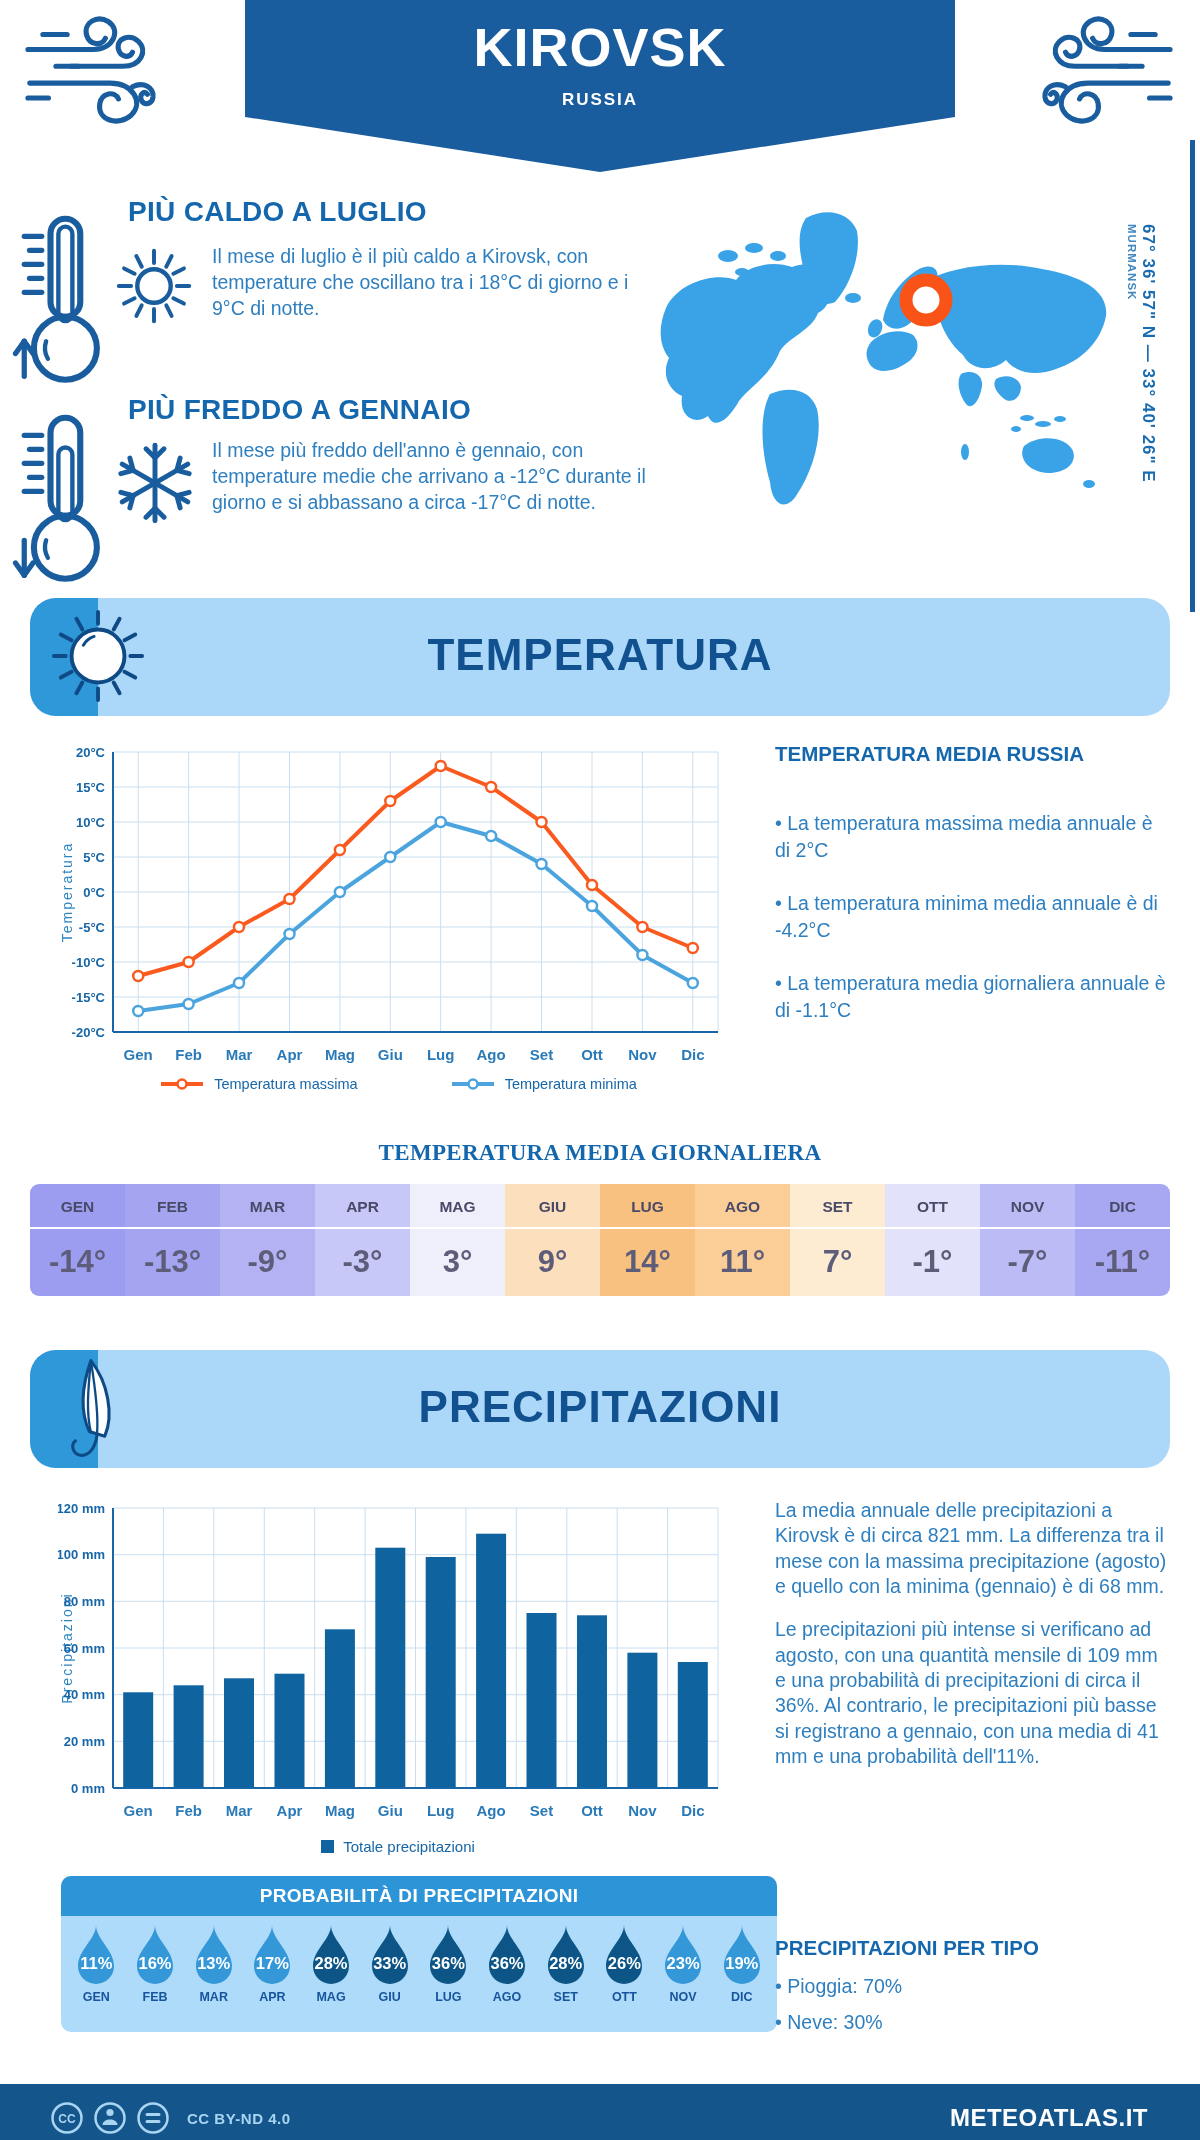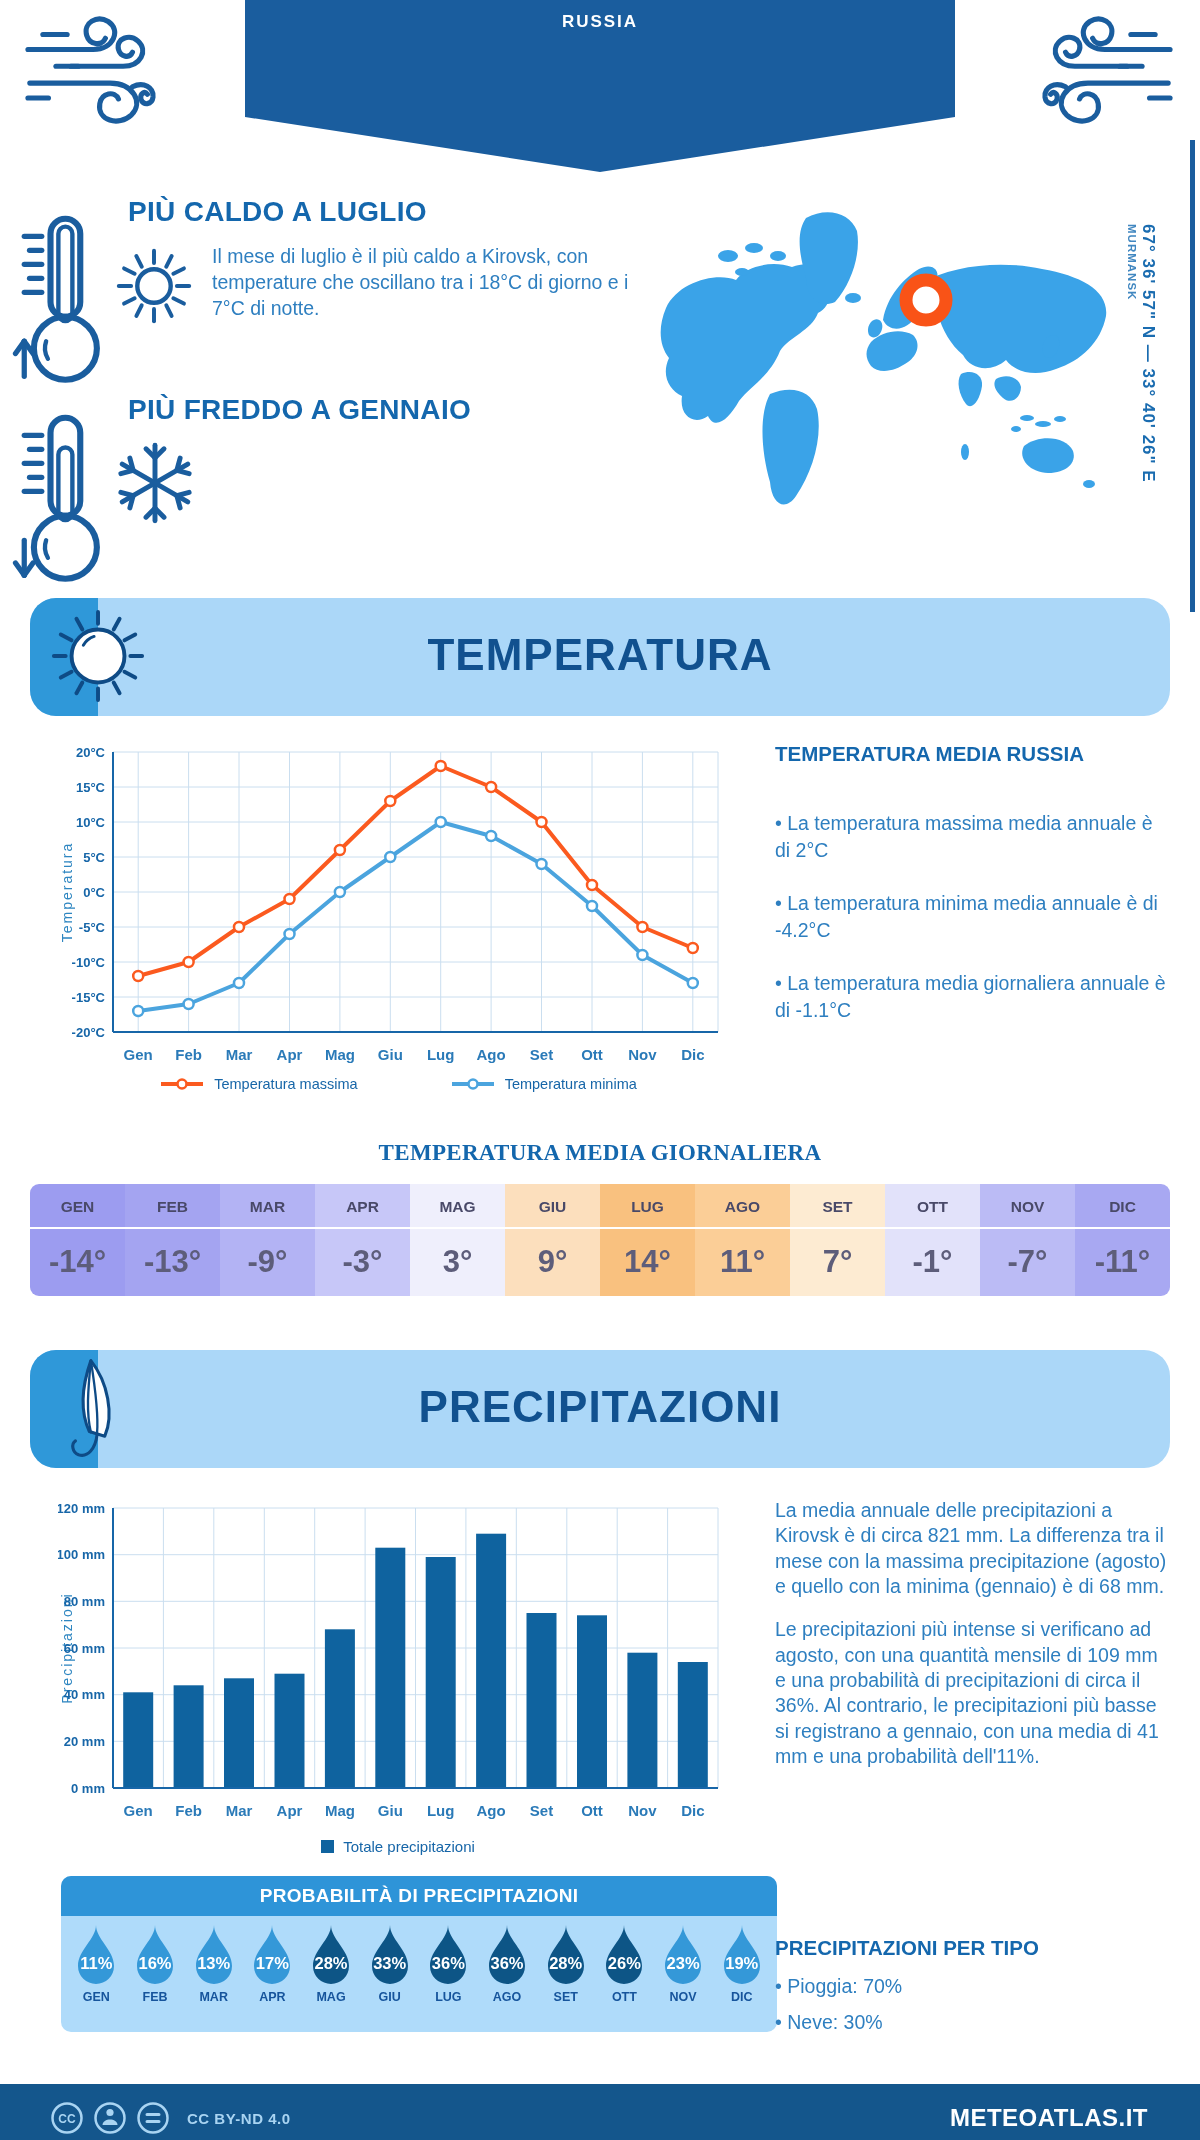--- a/index.html
+++ b/index.html
@@ -92,20 +92,21 @@
       <path d="M6,38 H76 C98,38 106,17 92,8 C80,1 65,9 69,23 C72,33 85,35 89,26"></path>
       <path d="M36,56 H60"></path>
       <path d="M52,56 H108 C127,56 135,39 124,29 C115,21 100,26 103,38 C105,46 115,48 118,41"></path>
       <path d="M8,74 H94 C119,74 130,95 117,108 C103,121 80,114 83,96 C85,84 99,82 103,91"></path>
       <path d="M6,90 H28"></path>
       <path d="M118,78 C130,72 141,79 140,89 C139,97 129,99 127,91 C126,85 131,82 134,86"></path>
     </g>
   </svg>
 
   <div class="abs banner">
+    <h1>KIROVSK</h1>
     <div class="sub">RUSSIA</div>
   </div>
 
   <svg class="abs" style="left:12px;top:205px" width="105" height="192" viewBox="0 0 120 200">
     <g fill="none" stroke="#1a5d9e" stroke-linecap="round">
       <g stroke-width="6">
           <path d="M14,26 H34"></path>
           <path d="M20,42 H34"></path>
           <path d="M14,58 H34"></path>
           <path d="M20,74 H34"></path>
@@ -135,21 +136,21 @@
           <path d="M70,84 L64,72"></path>
           <path d="M50,90 V76"></path>
           <path d="M30,84 L36,72"></path>
         <path d="M16,70 L28,64"></path>
           <path d="M10,50 H24"></path>
           <path d="M16,30 L28,36"></path>
           <path d="M30,16 L36,28"></path>
       </g>
     </g>
   </svg>
-  <p class="abs hl-text" style="left:212px;top:244px;width:430px">Il mese di luglio è il più caldo a Kirovsk, con temperature che oscillano tra i 18°C di giorno e i 7°C di notte.</p>
+  <p class="abs hl-text" style="left:212px;top:244px;width:430px">Il mese di luglio è il più caldo a Kirovsk, con temperature che oscillano tra i 18°C di giorno e i 9°C di notte.</p>
 
   <svg class="abs" style="left:12px;top:404px" width="105" height="192" viewBox="0 0 120 200">
     <g fill="none" stroke="#1a5d9e" stroke-linecap="round">
       <g stroke-width="6">
           <path d="M14,26 H34"></path>
           <path d="M20,42 H34"></path>
           <path d="M14,58 H34"></path>
           <path d="M20,74 H34"></path>
           <path d="M14,90 H34"></path>
         </g>
@@ -183,20 +184,21 @@
       </g>
       <g transform="rotate(120 50 50)">
         <path d="M50,8 V92"></path>
           <path d="M50,22 L40,12"></path>
           <path d="M50,22 L60,12"></path>
         <path d="M50,78 L40,88"></path>
           <path d="M50,78 L60,88"></path>
       </g>
     </g>
   </svg>
+  <p class="abs hl-text" style="left:212px;top:438px;width:448px">Il mese più freddo dell'anno è gennaio, con temperature medie che arrivano a -12°C durante il giorno e si abbassano a circa -17°C di notte.</p>
 
   <svg class="abs" style="left:620px;top:190px" width="520" height="330" viewBox="0 0 520 330">
     <g fill="#3aa3e8">
       <path d="M46,118 C58,92 96,82 116,90 C126,76 152,70 172,77 C196,68 208,83 201,97 C214,100 211,116 198,123 C191,141 170,146 160,161 C150,186 131,196 119,211 C109,229 95,241 88,226 C74,236 59,226 62,206 C49,200 41,185 49,168 C39,155 38,137 46,118 Z"></path>
       <ellipse cx="108" cy="66" rx="10" ry="6"></ellipse>
         <ellipse cx="134" cy="58" rx="9" ry="5"></ellipse>
       <ellipse cx="158" cy="66" rx="8" ry="5"></ellipse>
         <ellipse cx="122" cy="82" rx="7" ry="4"></ellipse>
       <path d="M186,28 C206,17 230,22 237,41 C241,63 232,93 215,112 C199,119 187,108 186,88 C178,60 177,41 186,28 Z"></path>
       <path d="M150,204 C171,195 191,200 197,219 C203,246 193,281 176,306 C166,321 152,316 150,292 C141,261 139,224 150,204 Z"></path>

